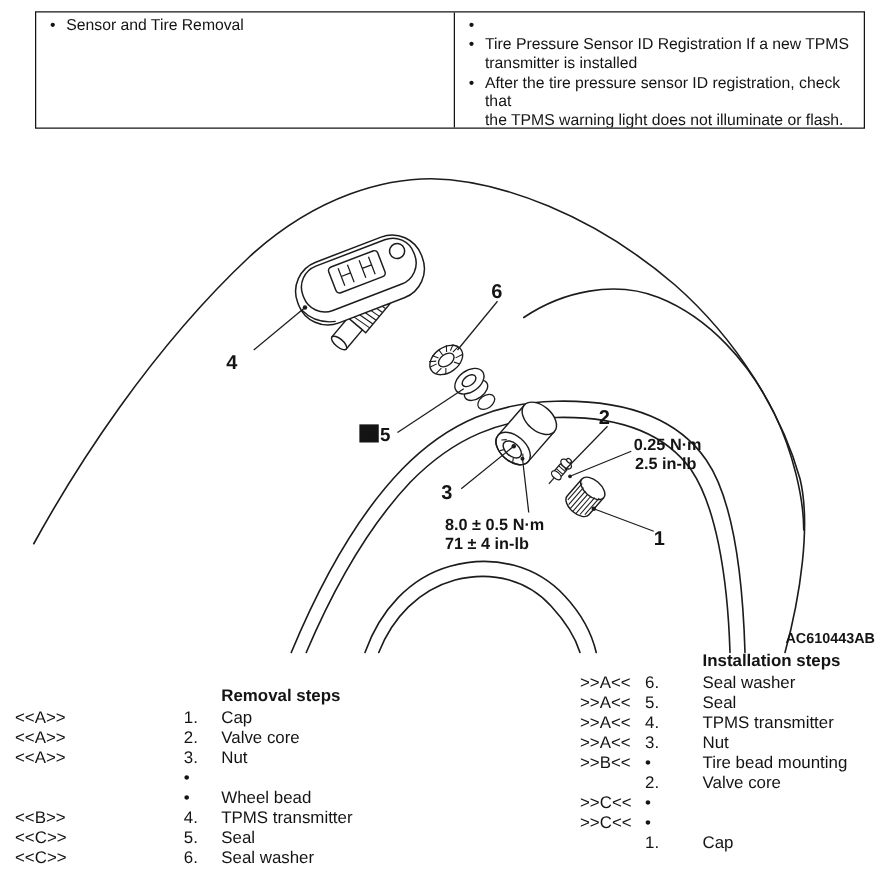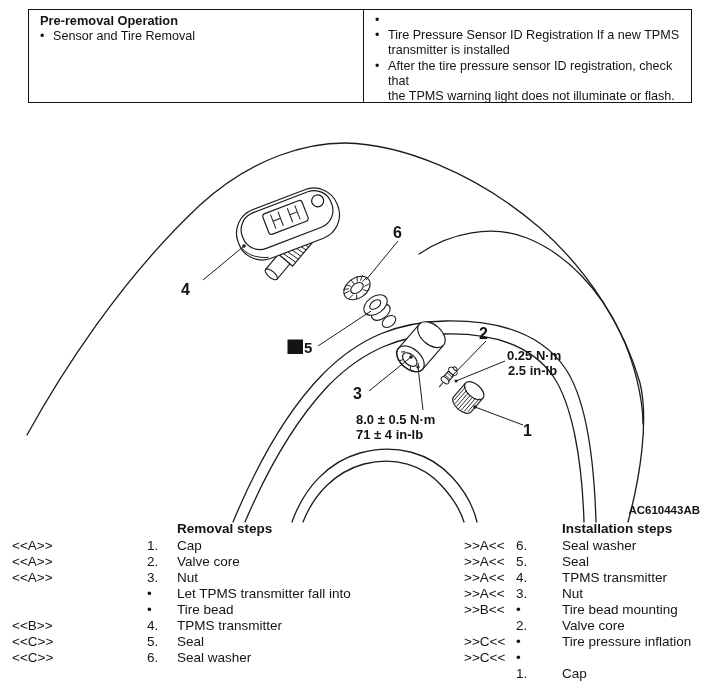--- a/index.html
+++ b/index.html
@@ -13,39 +13,38 @@
   .op-cell.rightcell{flex:1;}
   .op-title{font-weight:bold;font-size:12.8px;line-height:16px;}
   .op-li{display:flex;font-size:12.6px;line-height:15.2px;}
   .op-li .b{flex:none;width:13px;}
   .op-li .t{white-space:pre-line;}
   
   .steps{position:absolute;top:521px;font-size:13.5px;line-height:16px;color:#141414;}
   .steps .hdr{font-weight:bold;height:17px;}
   .srow{display:flex;}
   .steps.lft{left:12px;}
-  .steps.lft .hdr{margin-left:165px;}
+  .steps.lft .hdr{margin-left:165px;margin-top:28px;}
   .steps.lft .mk{flex:none;width:135px;}
   .steps.lft .no{flex:none;width:30px;}
   .steps.rgt{left:464px;}
   .steps.rgt .hdr{margin-left:98px;}
   .steps.rgt .mk{flex:none;width:52px;}
   .steps.rgt .no{flex:none;width:46px;}
   
   .diagram{position:absolute;left:0;top:130px;}
   svg text{font-family:"Liberation Sans",sans-serif;font-weight:bold;fill:#141414;}
 </style>
 </head>
 <body>
 
 <div class="page">
 
   <div class="op-table">
     <div class="op-cell leftcell">
-      <div class="op-title">Pre-removal Operation</div>
       <div class="op-li">
         <span class="b">•</span>
         <span class="t">Sensor and Tire Removal</span>
       </div>
     </div>
     <div class="op-cell rightcell">
       <div class="op-li">
         <span class="b">•</span>
       </div>
       <div class="op-li">
@@ -199,26 +198,25 @@
       <span class="tx">Valve core</span>
     </div>
     <div class="srow">
       <span class="mk">&lt;&lt;A&gt;&gt;</span>
       <span class="no">3.</span>
       <span class="tx">Nut</span>
     </div>
     <div class="srow">
       <span class="mk"></span>
       <span class="no">•</span>
-      <span class="tx">Let TPMS transmitter fall into</span>
-    </div>
-    <div class="srow">
-      <span class="mk"></span>
-      <span class="no">•</span>
-      <span class="tx">Tire bead</span>
+    </div>
+    <div class="srow">
+      <span class="mk"></span>
+      <span class="no">•</span>
+      <span class="tx">Wheel bead</span>
     </div>
     <div class="srow">
       <span class="mk">&lt;&lt;B&gt;&gt;</span>
       <span class="no">4.</span>
       <span class="tx">TPMS transmitter</span>
     </div>
     <div class="srow">
       <span class="mk">&lt;&lt;C&gt;&gt;</span>
       <span class="no">5.</span>
       <span class="tx">Seal</span>
@@ -258,21 +256,20 @@
       <span class="tx">Tire bead mounting</span>
     </div>
     <div class="srow">
       <span class="mk"></span>
       <span class="no">2.</span>
       <span class="tx">Valve core</span>
     </div>
     <div class="srow">
       <span class="mk">&gt;&gt;C&lt;&lt;</span>
       <span class="no">•</span>
-      <span class="tx">Tire pressure inflation</span>
     </div>
     <div class="srow">
       <span class="mk">&gt;&gt;C&lt;&lt;</span>
       <span class="no">•</span>
     </div>
     <div class="srow">
       <span class="mk"></span>
       <span class="no">1.</span>
       <span class="tx">Cap</span>
     </div>

